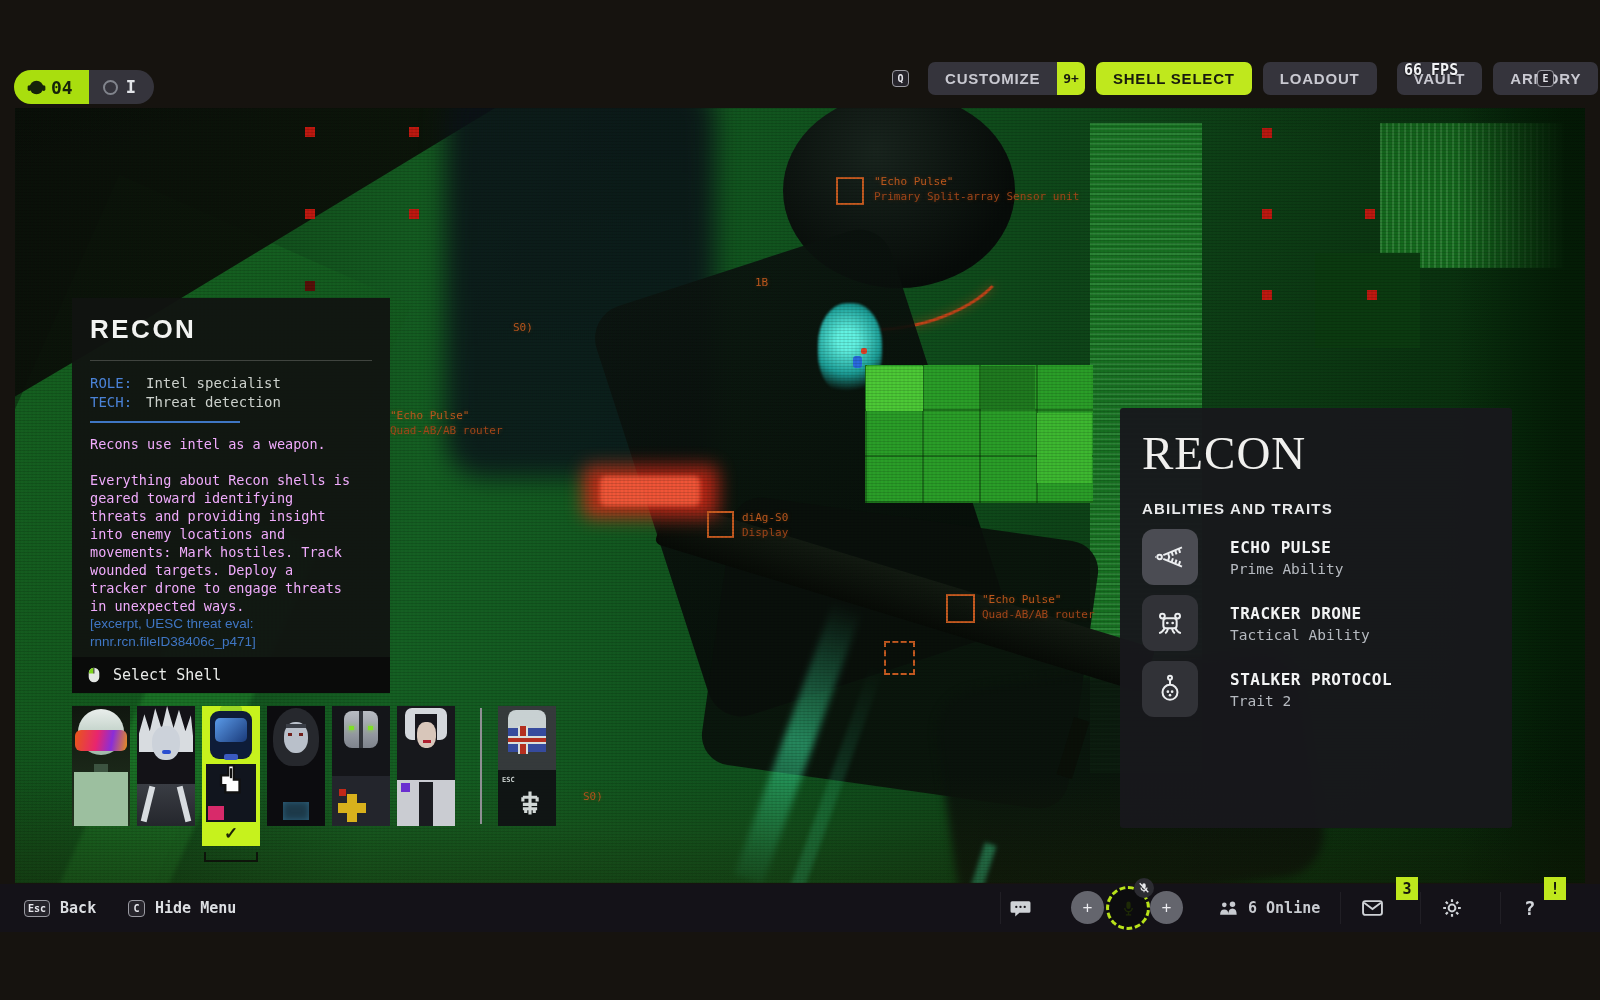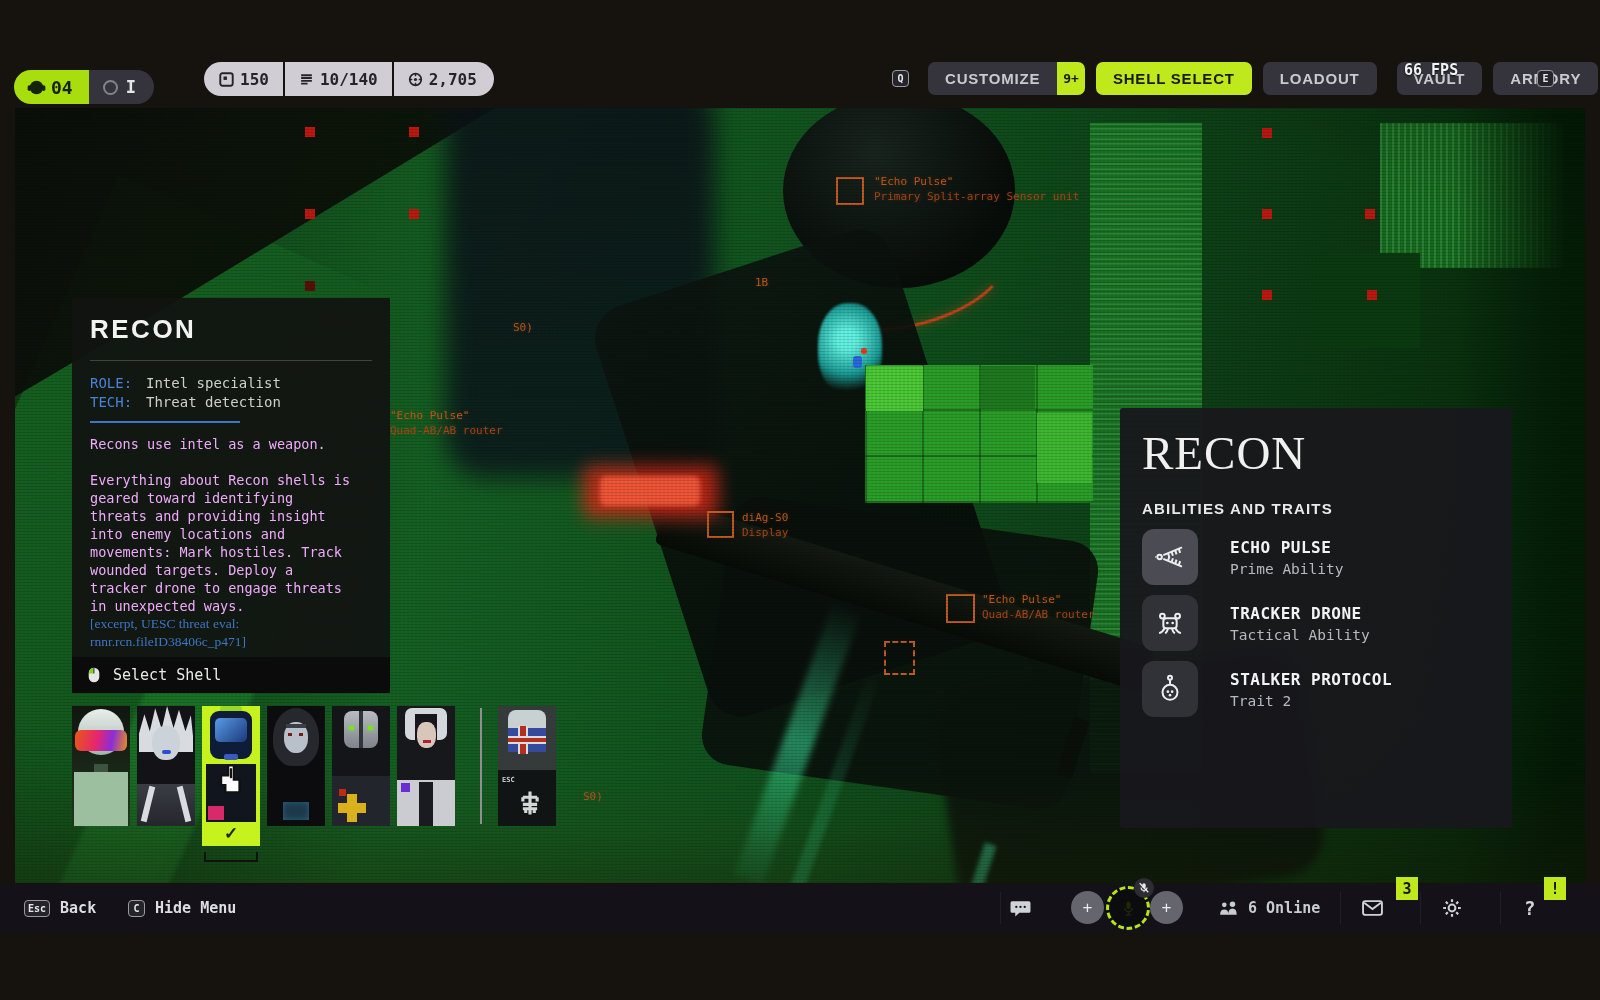--- a/index.html
+++ b/index.html
@@ -26,21 +26,21 @@
     background:rgba(17,19,17,.94); color:#c6cbc6; }
   #info-panel .inner { padding:16px 18px 0 18px; }
   #info-panel h1 { color:#f2f3f1; font-size:26px; letter-spacing:2.5px; font-weight:800; }
   .hdiv { border-top:1px solid #40443f; margin:15px 0 13px 0; }
   .kv { font-family:"DejaVu Sans Mono",monospace; font-size:14px; line-height:19px; }
   .kv .k { color:#4a82d6; display:inline-block; width:56px; }
   .kv .v { color:#ccd1cc; }
   .bluediv { width:150px; border-top:2px solid #3f76c4; margin:9px 0 12px 0; }
   .desc { font-family:"DejaVu Sans Mono",monospace; font-size:13.5px; line-height:18px; color:#f0abfc; width:262px; }
   .desc + .desc { margin-top:18px; }
-  .excerpt { font-family:Liberation Serif, serif; font-size:13.5px; line-height:18px; color:#3f76c4; width:262px; }
+  .excerpt { font-family:Liberation Sans, sans-serif; font-size:13.5px; line-height:18px; color:#3f76c4; width:262px; }
   #select-strip { position:absolute; left:0; bottom:0; width:100%; height:36px; background:#0a0b0a;
     display:flex; align-items:center; gap:13px; padding-left:16px;
     font-family:"DejaVu Sans Mono",monospace; font-size:15px; color:#e9ebe9; cursor:pointer; }
 
   
   .thumb { position:absolute; top:0; width:58px; height:120px; overflow:hidden; cursor:pointer; }
   .thumb .part { position:absolute; }
 
   
   #abilities-panel { position:absolute; left:1120px; top:408px; width:392px; height:420px;
@@ -167,43 +167,20 @@
           <rect x="14.4" y="6.8" width="3" height="5.4" rx="1.5" fill="#15230a"></rect>
         </svg>
       <span class="mono" style="font-weight:bold;font-size:18px;color:#15230a;">04</span>
     </div>
     <div style="height:34px;display:flex;align-items:center;gap:8px;background:#35343c;border-radius:0 17px 17px 0;padding:0 18px 0 14px;">
       <span style="width:15px;height:15px;border:2px solid #81848c;border-radius:50%;"></span>
       <span class="mono" style="font-weight:bold;font-size:17px;color:#e3e5e9;">I</span>
     </div>
   </div>
 
-  <div style="position:absolute;left:204px;top:62px;display:flex;gap:2px;">
-    <div style="height:34px;display:flex;align-items:center;gap:6px;background:#d0cdd4;border-radius:17px 0 0 17px;padding:0 14px 0 15px;">
-      <svg viewBox="0 0 14 14" width="15" height="15">
-          <rect x="1.2" y="1.2" width="11.6" height="11.6" rx="2" fill="none" stroke="#26242b" stroke-width="1.8"></rect>
-          <rect x="4.2" y="4.2" width="3.2" height="3.2" fill="#26242b"></rect>
-        </svg>
-      <span class="mono" style="font-weight:bold;font-size:16px;color:#26242b;">150</span>
-    </div>
-    <div style="height:34px;display:flex;align-items:center;gap:6px;background:#d0cdd4;padding:0 14px;">
-      <svg viewBox="0 0 14 14" width="15" height="15">
-          <path d="M2 3 h10 M2 5.6 h10 M2 8.2 h10 M2 10.8 h6" stroke="#26242b" stroke-width="1.7" fill="none"></path>
-        </svg>
-      <span class="mono" style="font-weight:bold;font-size:16px;color:#26242b;">10/140</span>
-    </div>
-    <div style="height:34px;display:flex;align-items:center;gap:6px;background:#d0cdd4;border-radius:0 17px 17px 0;padding:0 17px 0 14px;">
-      <svg viewBox="0 0 14 14" width="15" height="15">
-          <circle cx="7" cy="7" r="5.4" fill="none" stroke="#26242b" stroke-width="1.6"></circle>
-          <circle cx="7" cy="7" r="1.5" fill="#26242b"></circle>
-          <path d="M7 1.6 V4 M7 10 V12.4 M1.6 7 H4 M10 7 H12.4" stroke="#26242b" stroke-width="1.4"></path>
-        </svg>
-      <span class="mono" style="font-weight:bold;font-size:16px;color:#26242b;">2,705</span>
-    </div>
-  </div>
 
   <span class="key" style="position:absolute;left:892px;top:70px;">Q</span>
   <div style="position:absolute;left:928px;top:62px;display:flex;align-items:center;">
     <div style="display:flex;align-items:stretch;">
       <div class="chip" style="border-radius:7px 0 0 7px;">CUSTOMIZE</div>
       <div style="background:#bfe81d;color:#181a0e;border-radius:0 7px 7px 0;display:flex;align-items:center;padding:0 6px;font-family:'DejaVu Sans Mono',monospace;font-weight:bold;font-size:13px;">9+</div>
     </div>
     <div class="chip active" style="margin-left:11px;">SHELL SELECT</div>
     <div class="chip" style="margin-left:11px;">LOADOUT</div>
     <div class="chip" style="margin-left:20px;">VAULT</div>

